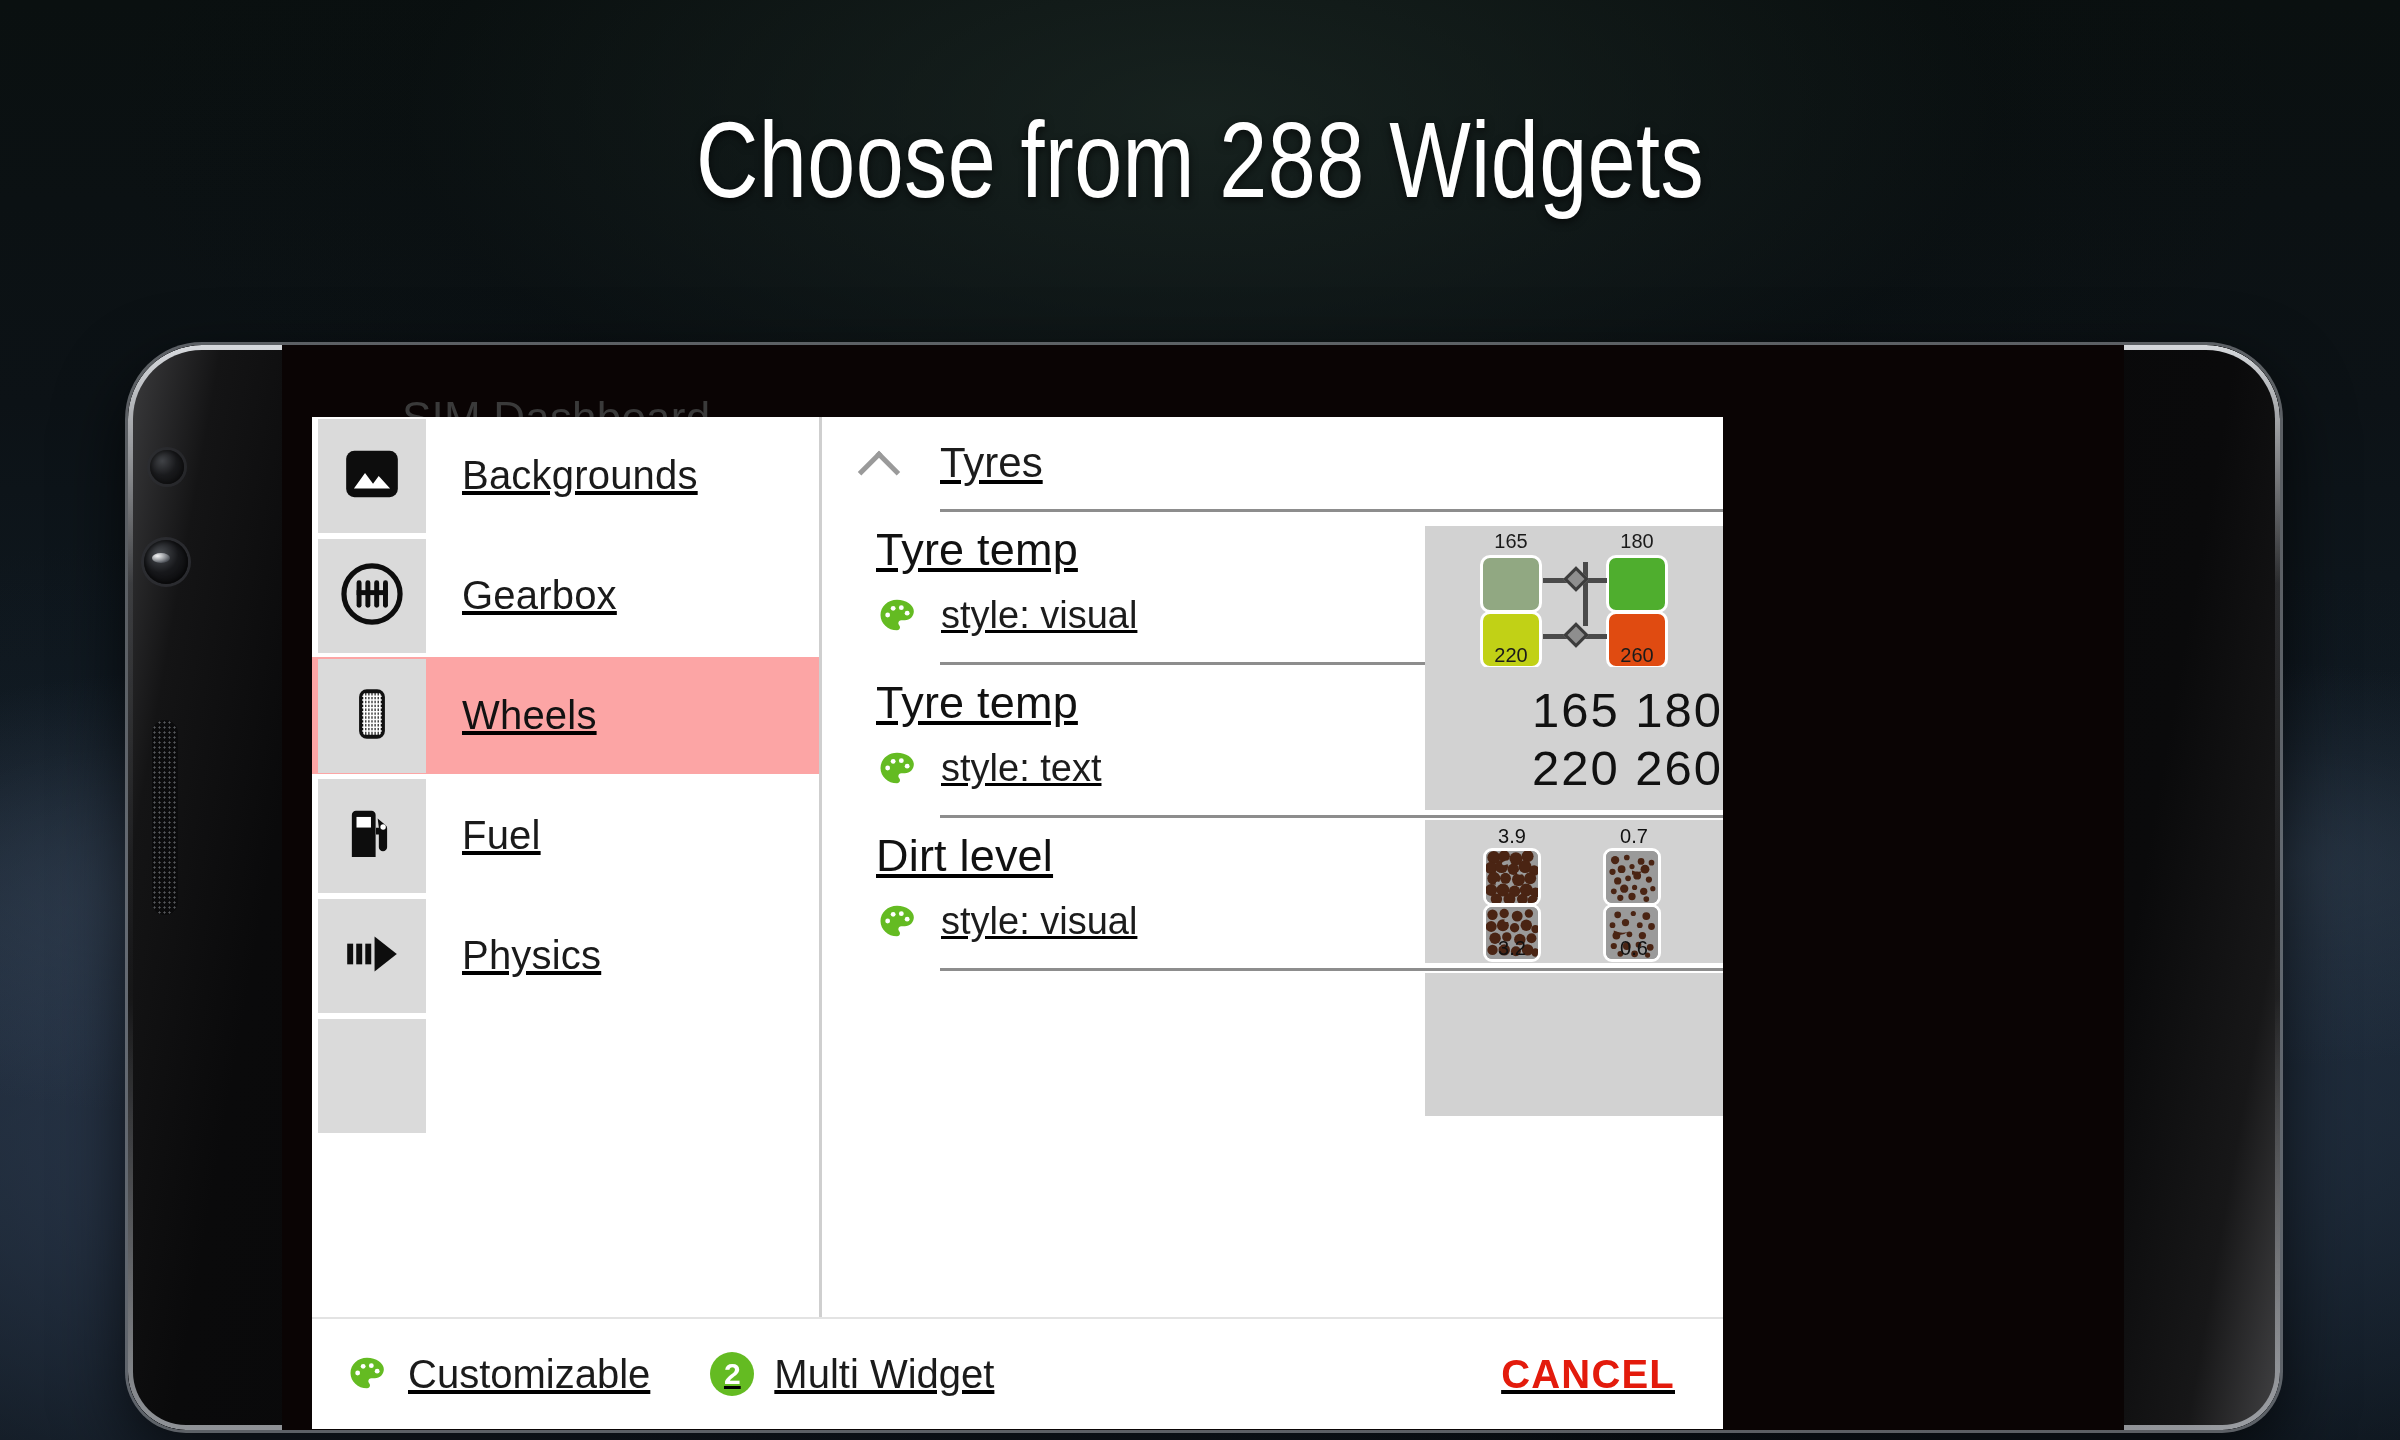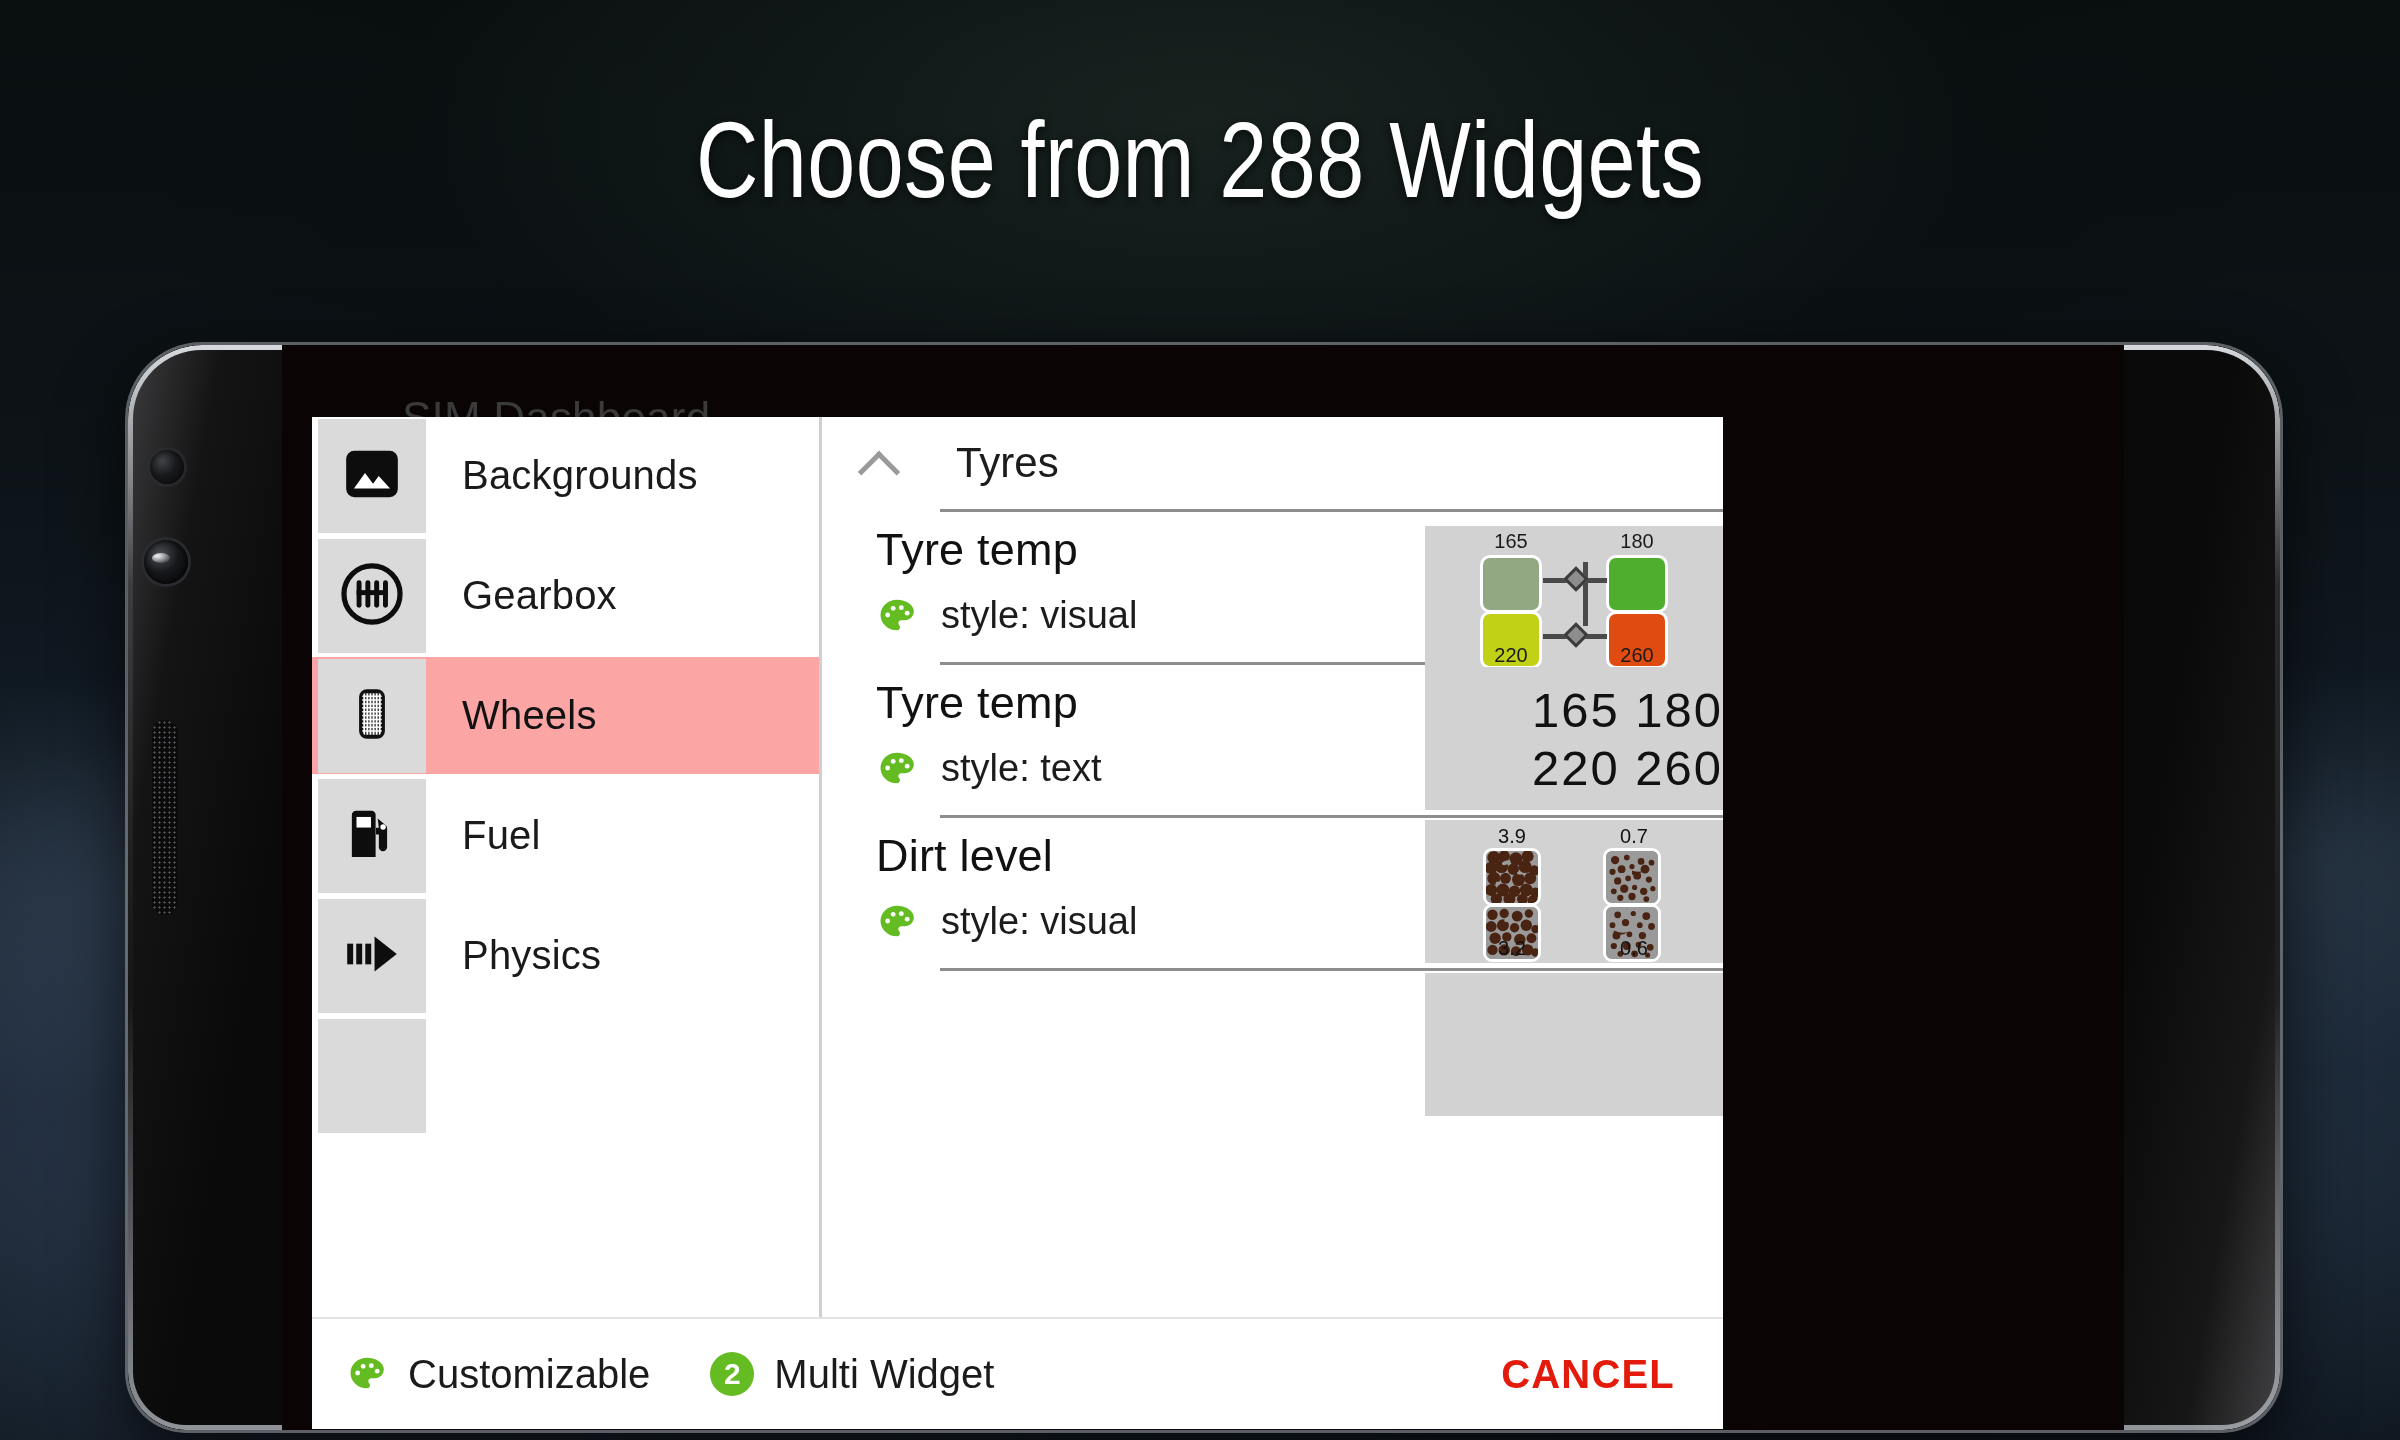--- a/index.html
+++ b/index.html
@@ -142,20 +142,21 @@
 
   
   #dialog {
     position: absolute;
     left: 30px; top: 72px;
     width: 1411px; height: 1012px;
     background: #ffffff;
     display: flex;
     flex-direction: column;
     overflow: hidden;
+    text-decoration: underline;
   }
   #dialog-body {
     position: relative;
     flex: 1 1 auto;
     display: flex;
     overflow: hidden;
   }
 
   
   #sidebar {
@@ -220,21 +221,21 @@
   .group-chevron::before {
     content: "";
     position: absolute;
     left: 8px; top: 17px;
     width: 25px; height: 25px;
     border-left: 5px solid #9a9a9a;
     border-top: 5px solid #9a9a9a;
     transform: rotate(45deg);
   }
   .group-title {
-    margin-left: 54px;
+    margin-left: 38px;
     font-size: 42px;
     color: #1c1c1c;
     font-weight: 400;
   }
   .group-rule {
     height: 3px;
     background: #8d8d8d;
     margin-left: 118px;
     margin-right: 0;
   }

